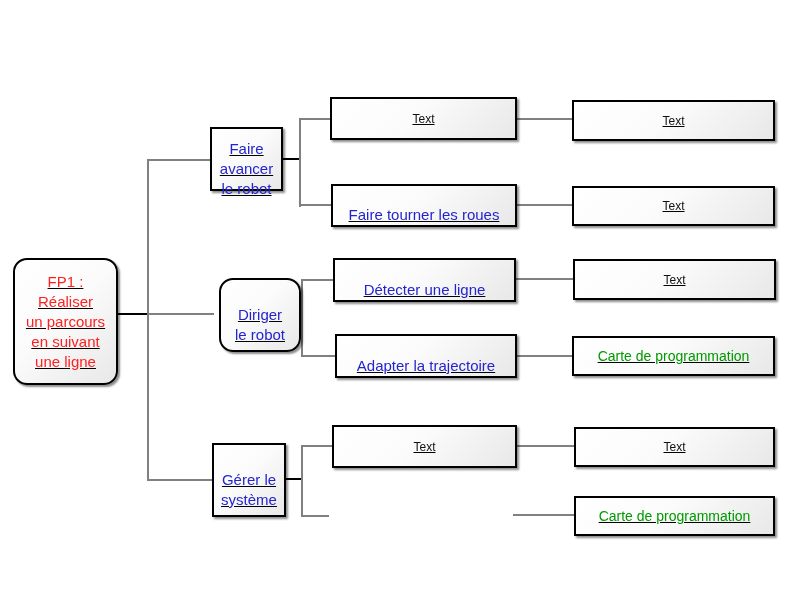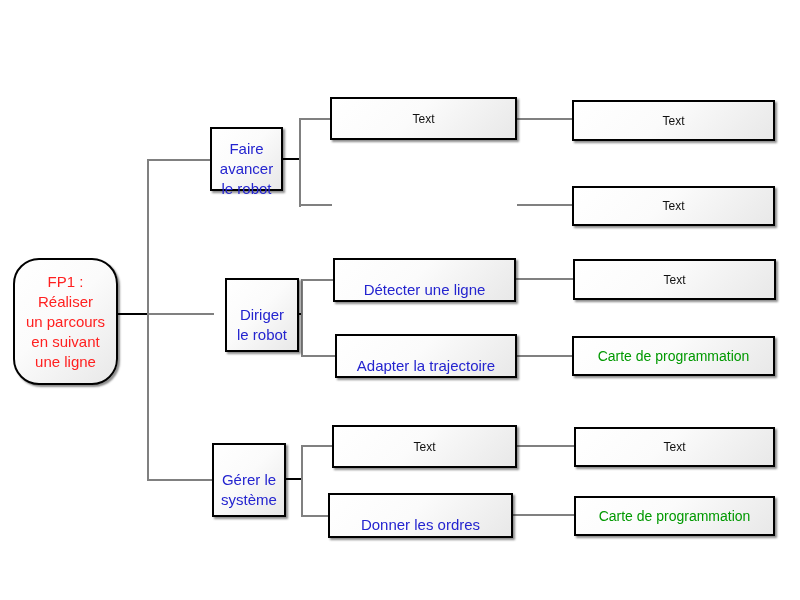--- a/index.html
+++ b/index.html
@@ -8,36 +8,36 @@
     font-family:"Liberation Sans","DejaVu Sans",sans-serif;
   }
   .title{
     position:absolute;left:160px;top:34px;width:600px;text-align:center;
     font-size:15px;color:#6b6b9b;letter-spacing:.2px;
   }
   .node{
     position:absolute;box-sizing:border-box;border:2px solid #000000;
     background:linear-gradient(135deg,#ffffff 0%,#fbfbfb 45%,#e8e8e8 100%);
     box-shadow:2px 2px 2px rgba(0,0,0,0.45);
-    display:flex;align-items:center;justify-content:flex-end;text-align:center;
+    display:flex;align-items:center;justify-content:flex-end;text-align:center;text-decoration:underline;
   }
   .node span{white-space:pre-line;display:block;width:100%;}
-  .rounded{border-radius:26px;}
+  .rounded{border-radius:14px;}
   .txt-root{color:#ff2020;font-size:15px;line-height:20px;}
   .txt-func{color:#2424cf;font-size:15px;line-height:20px;margin-top:19px;}
   .txt-comp{color:#009900;font-size:14px;}
   .txt-plain{color:#111111;font-size:12px;}
   .line{position:absolute;background:#808080;}
   .line.dark{background:#000000;}
   .h{height:2px;} .v{width:2px;}
 
   
   #fp1{left:13px;top:258px;width:105px;height:127px;}
   #m1{left:210px;top:127px;width:73px;height:64px;}
-  #m2{left:225px;top:278px;width:74px;height:74px;}
+  #m2{left:219px;top:278px;width:82px;height:74px;border-radius:14px;}
   #m3{left:212px;top:443px;width:74px;height:74px;}
   #s1{left:330px;top:97px;width:187px;height:43px;}
   #s2{left:331px;top:184px;width:186px;height:43px;}
   #s3{left:333px;top:258px;width:183px;height:44px;}
   #s4{left:335px;top:334px;width:182px;height:44px;}
   #s5{left:332px;top:425px;width:185px;height:43px;}
   #s6{left:328px;top:493px;width:185px;height:45px;}
   #k1{left:572px;top:100px;width:203px;height:41px;}
   #k2{left:572px;top:186px;width:203px;height:40px;}
   #k3{left:573px;top:259px;width:203px;height:41px;}
@@ -97,31 +97,31 @@
 le robot</span>
   </div>
   <div id="m3" class="node">
     <span class="txt-func">Gérer le
 système</span>
   </div>
 
   <div id="s1" class="node">
     <span class="txt-plain">Text</span>
   </div>
+  <div id="s2" class="node">
+    <span class="txt-func">Faire tourner les roues</span>
+  </div>
   <div id="s4" class="node">
     <span class="txt-func">Adapter la trajectoire</span>
   </div>
   <div id="s3" class="node">
     <span class="txt-func">Détecter une ligne</span>
   </div>
   <div id="s5" class="node">
     <span class="txt-plain">Text</span>
-  </div>
-  <div id="s6" class="node">
-    <span class="txt-func">Donner les ordres</span>
   </div>
 
   <div id="k1" class="node">
     <span class="txt-plain">Text</span>
   </div>
   <div id="k2" class="node">
     <span class="txt-plain">Text</span>
   </div>
   <div id="k3" class="node">
     <span class="txt-plain">Text</span>

